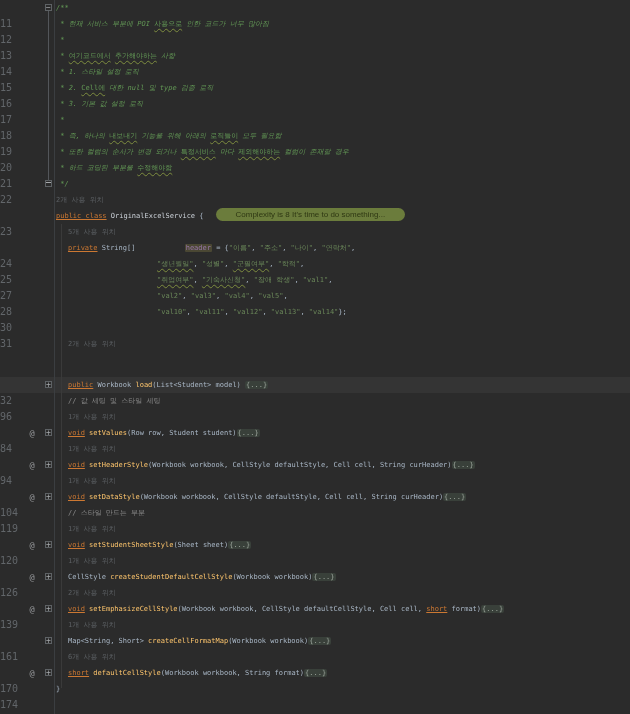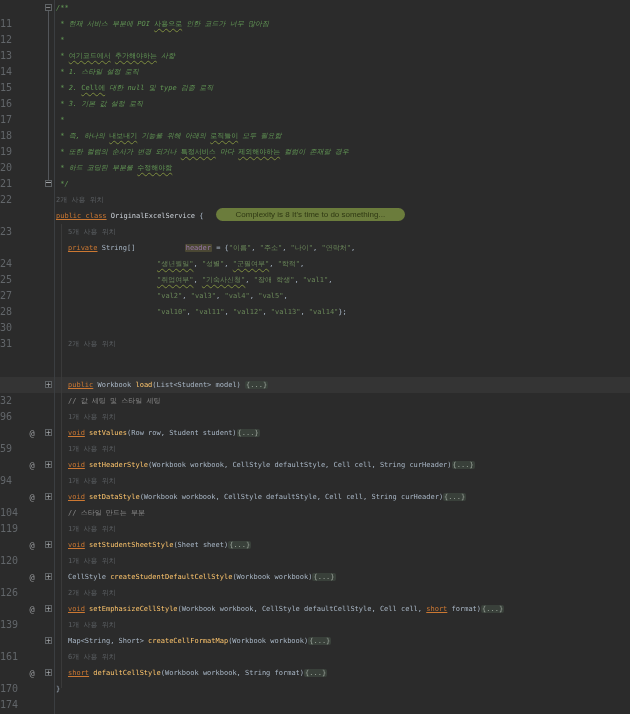--- a/index.html
+++ b/index.html
@@ -162,21 +162,21 @@
         <span class="code ind-mem"><span class="kw">public</span><span class="pl"> Workbook </span><span class="mt">load</span><span class="pl">(List&lt;Student&gt; model) </span><span class="fd">{...}</span></span>
       </div>
       <div class="row">
         <span class="ln">96</span>
         <span class="code ind-mem"><span class="lc">// 값 세팅 및 스타일 세팅</span></span>
       </div>
       <div class="row">
         <span class="code ind-mem hint">1개 사용 위치</span>
       </div>
       <div class="row">
-        <span class="ln">59</span>
+        <span class="ln">84</span>
         <span class="gic">@</span>
         <span class="fbox plus">+</span>
         <span class="code ind-mem"><span class="kw">void</span><span class="pl"> </span><span class="mt">setValues</span><span class="pl">(Row row, Student student)</span><span class="fd">{...}</span></span>
       </div>
       <div class="row">
         <span class="code ind-mem hint">1개 사용 위치</span>
       </div>
       <div class="row">
         <span class="ln">94</span>
         <span class="gic">@</span>

